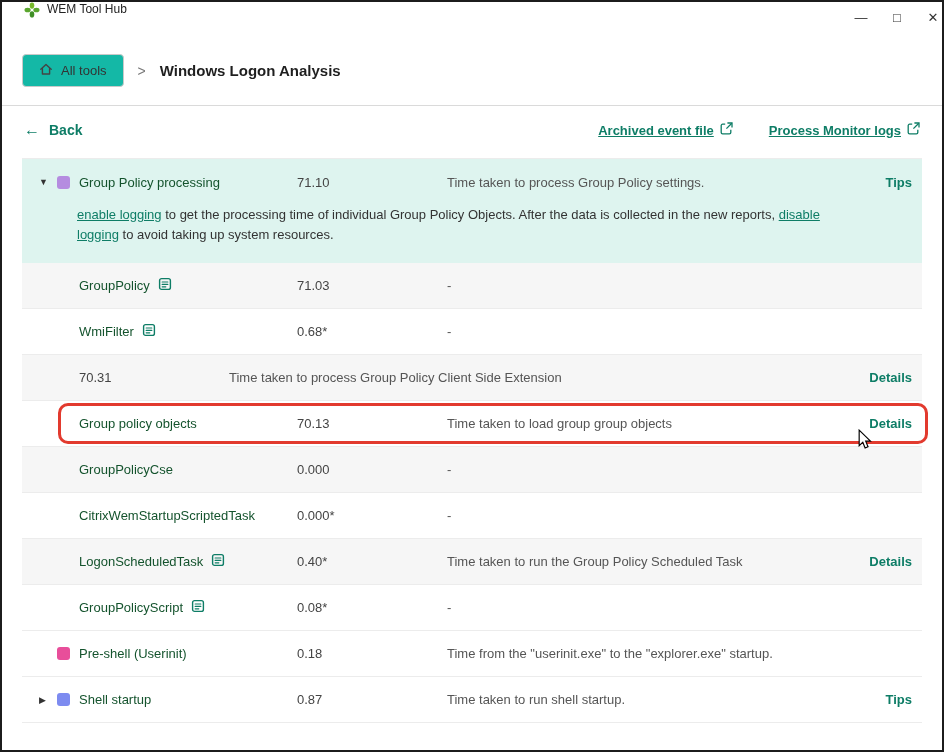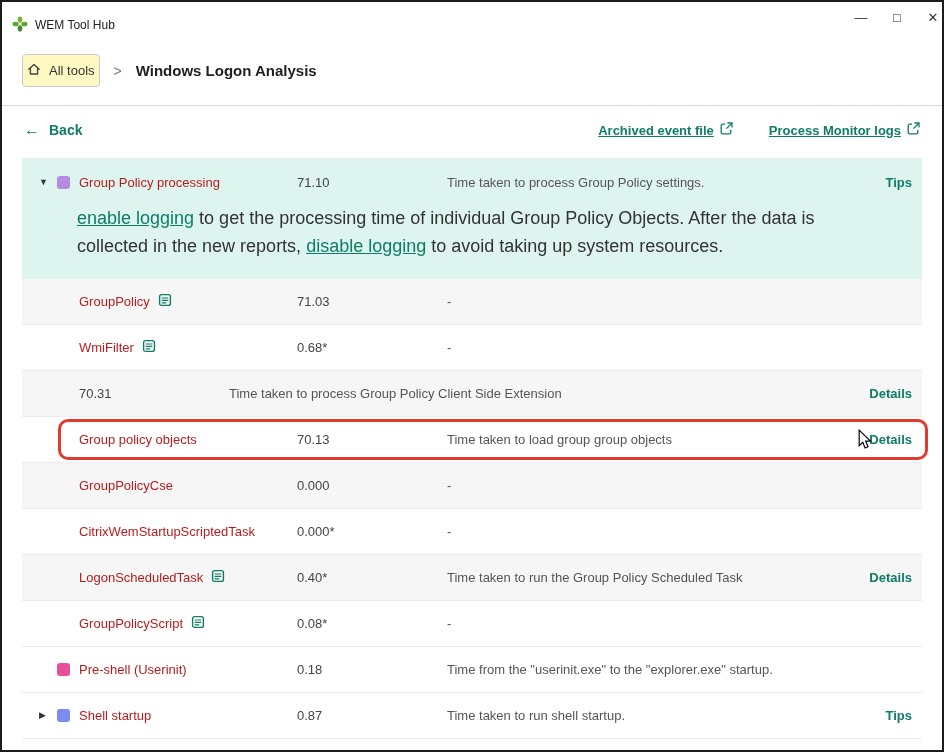--- a/index.html
+++ b/index.html
@@ -7,29 +7,29 @@
     --highlight:#def4ef;
     --stripe:#f6f6f6;
     --red:#e23a2e;
     --border:#ececec;
   }
   *{box-sizing:border-box;}
   body{margin:0;font-family:"Liberation Sans",sans-serif;background:#fff;}
   .window{width:944px;height:752px;border:2px solid #1c1c1c;position:relative;overflow:hidden;background:#fff;}
 
   
-  .titlebar{height:30px;display:flex;align-items:flex-end;padding-left:10px;}
+  .titlebar{height:30px;display:flex;align-items:flex-start;padding-left:22px;}
   .logo{margin-right:7px;display:flex;align-items:center;}
   .titlebar-text{font-size:12px;color:#222;flex:1;}
   .win-controls{display:flex;height:100%;margin-right:-9px;}
   .win-btn{width:36px;display:flex;align-items:center;justify-content:center;font-size:13px;color:#333;cursor:pointer;}
 
   
   .breadcrumb-row{display:flex;align-items:center;gap:14px;padding:22px 20px 18px;}
-  .chip{display:flex;align-items:center;gap:8px;border:1px solid #c9c9c9;border-radius:4px;padding:7px 4px;font-size:13px;color:#333;background:#fef9c3;cursor:pointer;}
+  .chip{display:flex;align-items:center;gap:8px;border:1px solid #c9c9c9;border-radius:4px;padding:7px 16px;font-size:13px;color:#333;background:#14b8a6;cursor:pointer;}
   .crumb-sep{color:#777;font-size:14px;}
   .page-title{font-size:15px;font-weight:bold;color:#1f1f1f;}
   .top-divider{border-bottom:1px solid #dadada;}
 
   
   .content{padding:0 20px;}
   .actions-row{display:flex;justify-content:space-between;align-items:center;padding:16px 2px 20px;}
   .back{display:flex;gap:9px;align-items:center;color:var(--teal);font-size:14px;font-weight:bold;cursor:pointer;}
   .back-arrow{font-size:16px;line-height:1;}
   .right-links{display:flex;gap:36px;align-items:center;}
@@ -39,27 +39,27 @@
   .table{margin:0 20px;border-top:1px solid var(--border);}
   .trow{display:flex;align-items:center;min-height:46px;border-bottom:1px solid var(--border);padding:0 10px 0 17px;font-size:13px;position:relative;background:#fff;}
   .trow.teal{background:var(--highlight);border-bottom:none;}
   .trow.gray{background:var(--stripe);}
   .slot-exp{width:18px;font-size:9px;color:#333;cursor:pointer;}
   .slot-sq{width:22px;display:flex;align-items:center;}
   .sq{width:13px;height:13px;border-radius:3px;display:block;}
   .sq.purple{background:#b58ce0;}
   .sq.pink{background:#e84e9a;}
   .sq.blue{background:#7d8bf0;}
-  .cell-name{width:218px;display:flex;align-items:center;gap:8px;color:#b91c1c;}
+  .cell-name{width:218px;display:flex;align-items:center;gap:8px;color:#14532d;}
   .cell-val{width:150px;color:#444;}
   .cell-desc{flex:1;color:#555;padding-right:8px;}
   .cell-action{width:62px;text-align:right;}
   .action-link{color:var(--teal);font-weight:bold;font-size:13px;text-decoration:none;cursor:pointer;}
 
-  .note-row{display:block;min-height:0;padding:0 62px 18px 55px;background:var(--highlight);border-bottom:1px solid var(--border);line-height:1.55;color:#333;font-size:18px;}
+  .note-row{display:block;min-height:0;padding:0 62px 18px 55px;background:var(--highlight);border-bottom:1px solid var(--border);line-height:1.55;color:#333;font-size:13px;}
   .note-row a{color:var(--teal);text-decoration:underline;cursor:pointer;}
 
   .annotation{position:absolute;left:36px;right:-6px;top:2px;bottom:2px;border:3px solid var(--red);border-radius:10px;pointer-events:none;z-index:5;}
 
   .cursor{position:absolute;left:856px;top:427px;z-index:20;pointer-events:none;}
 </style>
 </head>
 <body>
 
 <div class="window">

